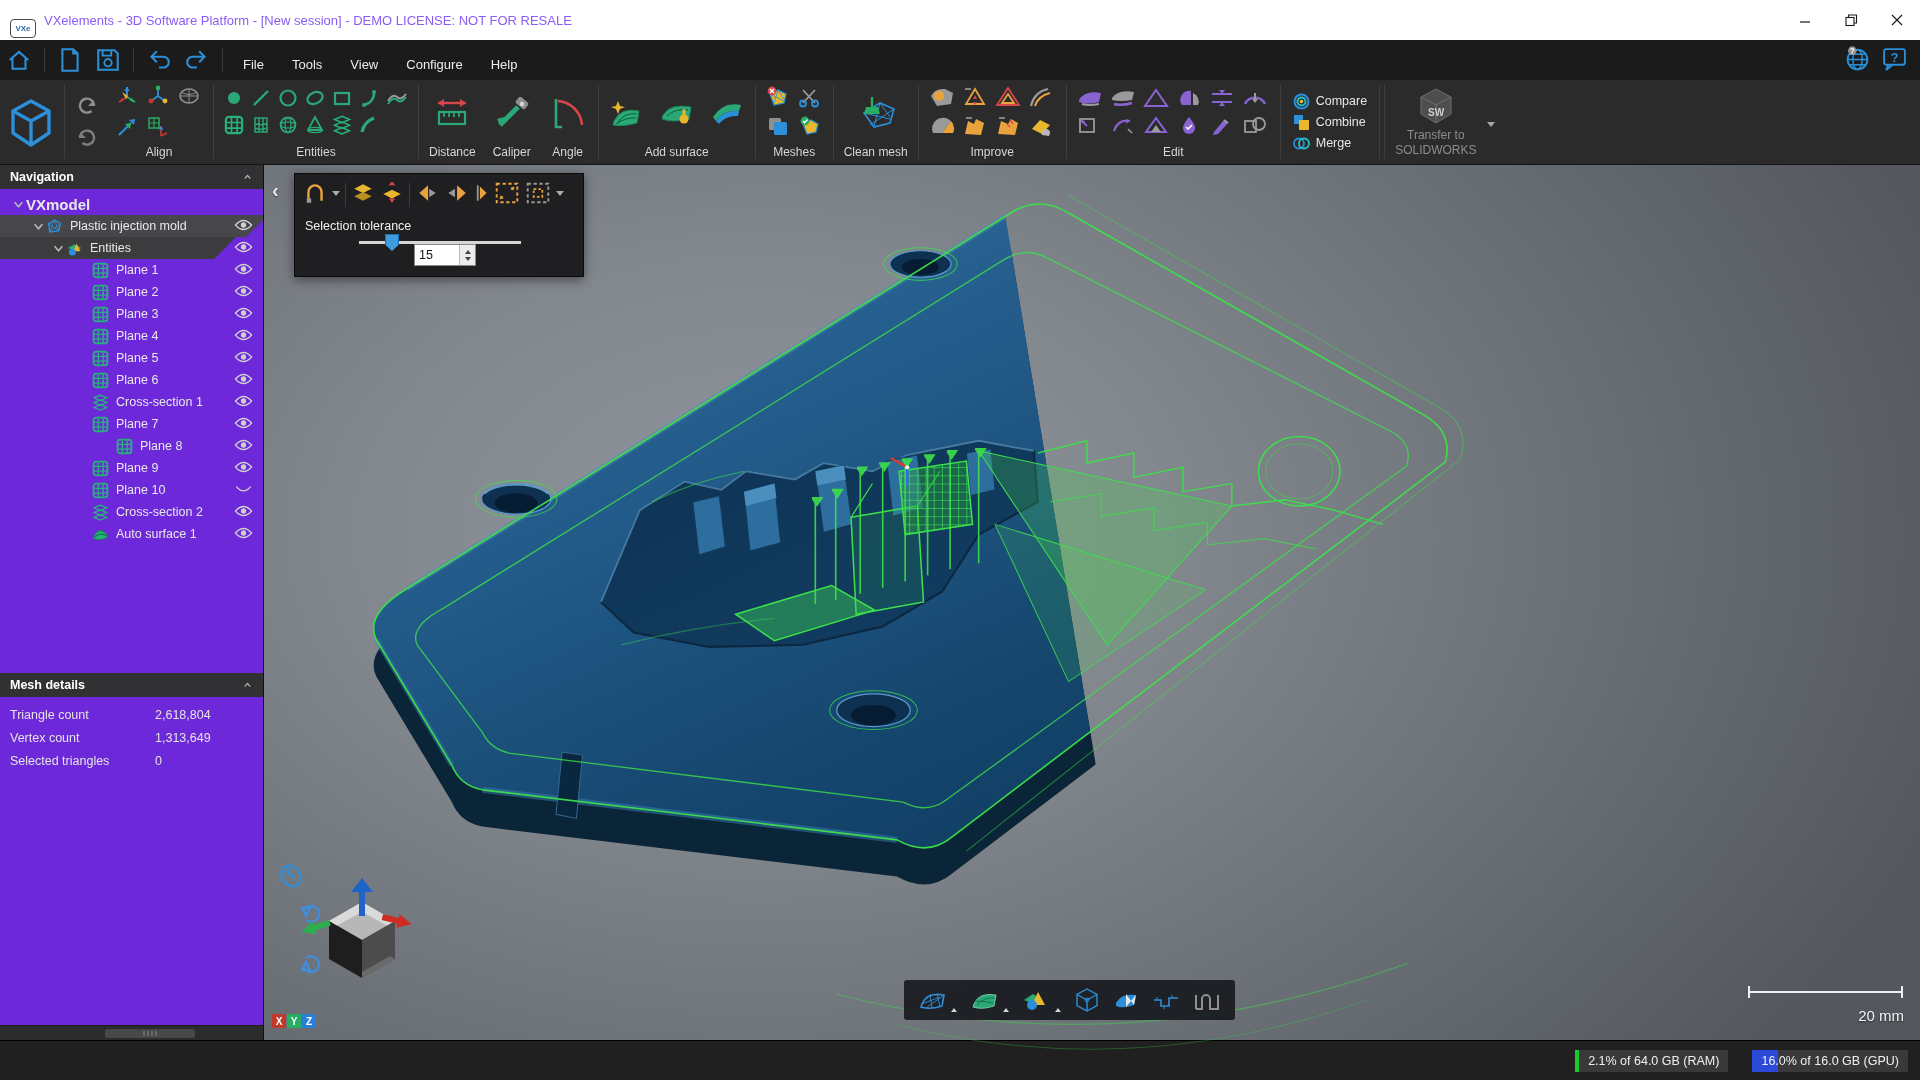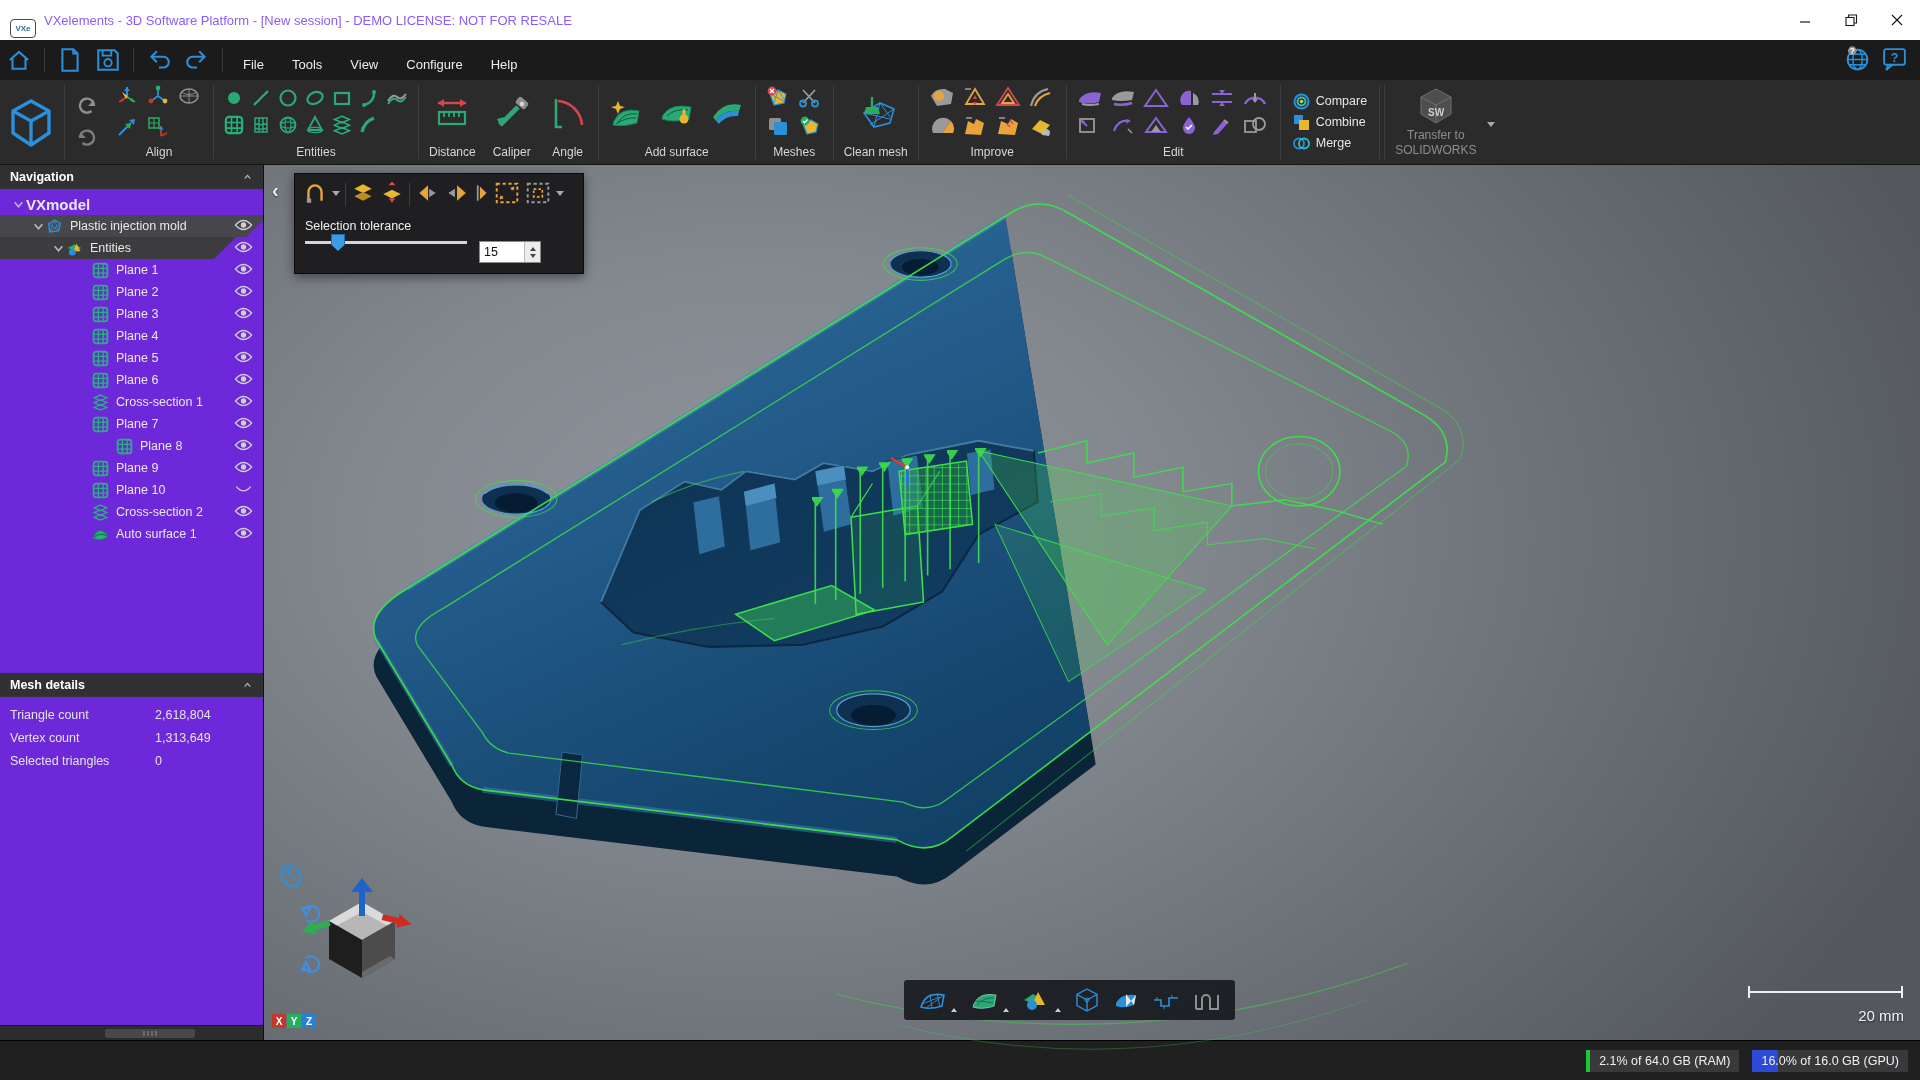--- a/index.html
+++ b/index.html
@@ -72,21 +72,21 @@
      background: radial-gradient(1250px 850px at 30% 42%, #90959d 0%, #83888f 32%, #6e7279 62%, #5d6168 86%, #54585e 100%); }
   .scene { position:absolute; inset:0; }
 
   .collapser { position:absolute; left:8px; top:14px; color:#e8e8e8; font-size:20px; font-weight:bold;
                text-shadow:0 1px 2px rgba(0,0,0,.5); }
   .selpanel { position:absolute; left:30px; top:8px; width:290px; background:#1f1f21;
               border:1px solid #0b0b0b; box-shadow:0 3px 10px rgba(0,0,0,.45); padding:5px 8px 10px; }
   .seltools { display:flex; align-items:center; gap:5px; height:32px; }
   .ssep { width:1px; height:24px; background:#3d3d3f; }
   .sellabel { color:#f0f0f0; font-size:12.5px; margin:8px 0 8px 2px; }
-  .selctl { display:flex; align-items:flex-start; }
+  .selctl { display:flex; align-items:center;flex-direction:column; }
   .track { position:relative; width:162px; height:3px; background:#d6d6d6; margin-left:2px; }
   .thumb { position:absolute; left:26px; top:-7px; width:14px; height:17px; background:#3f9ce0;
            border:1px solid #1d6eb0; clip-path:polygon(0 0,100% 0,100% 62%,50% 100%,0 62%); }
   .numbox { display:flex; margin-left:12px; border:1px solid #8a8a8a; background:#fff; height:22px; }
   .numbox input { width:44px; border:0; outline:0; font-size:12.5px; padding-left:4px;
                   font-family:"Liberation Sans",sans-serif; color:#111; }
   .spin { width:16px; background:#ececec; border-left:1px solid #bbb; display:flex; flex-direction:column; }
   .spin div { flex:1; display:flex; align-items:center; justify-content:center; }
   .sarrow-u { width:0;height:0;border:3px solid transparent;border-bottom:4px solid #444; }
   .sarrow-d { width:0;height:0;border:3px solid transparent;border-top:4px solid #444; }
@@ -100,21 +100,21 @@
   .vtoolbar { position:absolute; left:640px; bottom:20px; height:40px; background:rgba(17,19,23,.85);
               border-radius:3px; display:flex; align-items:center; gap:13px; padding:0 14px; }
   .vt { display:flex; align-items:end; gap:3px; }
 
   .scalebar { position:absolute; right:14px; bottom:40px; }
   .scalelbl { position:absolute; right:16px; bottom:16px; color:#f4f4f4; font-size:15px;
               text-shadow:0 1px 2px rgba(0,0,0,.55); }
 
   
   .statusbar { height:40px; background:#202021; border-top:1px solid #000; display:flex;
-               align-items:center; justify-content:flex-end; gap:13px; padding-right:12px; }
+               align-items:center; justify-content:flex-end; gap:24px; padding-right:12px; }
   .chip { height:22px; background:#39393b; color:#f0f0f0; font-size:12.5px; display:flex;
           align-items:center; padding:0 9px; position:relative; }
   .chip.ram { border-left:4px solid #19c832; }
   .chip.gpu { padding-left:9px; background:linear-gradient(90deg,#2c49d8 0 26px,#39393b 26px); }
 </style>
 </head>
 <body>
 
 <svg width="0" height="0" style="position:absolute">
   <defs>

